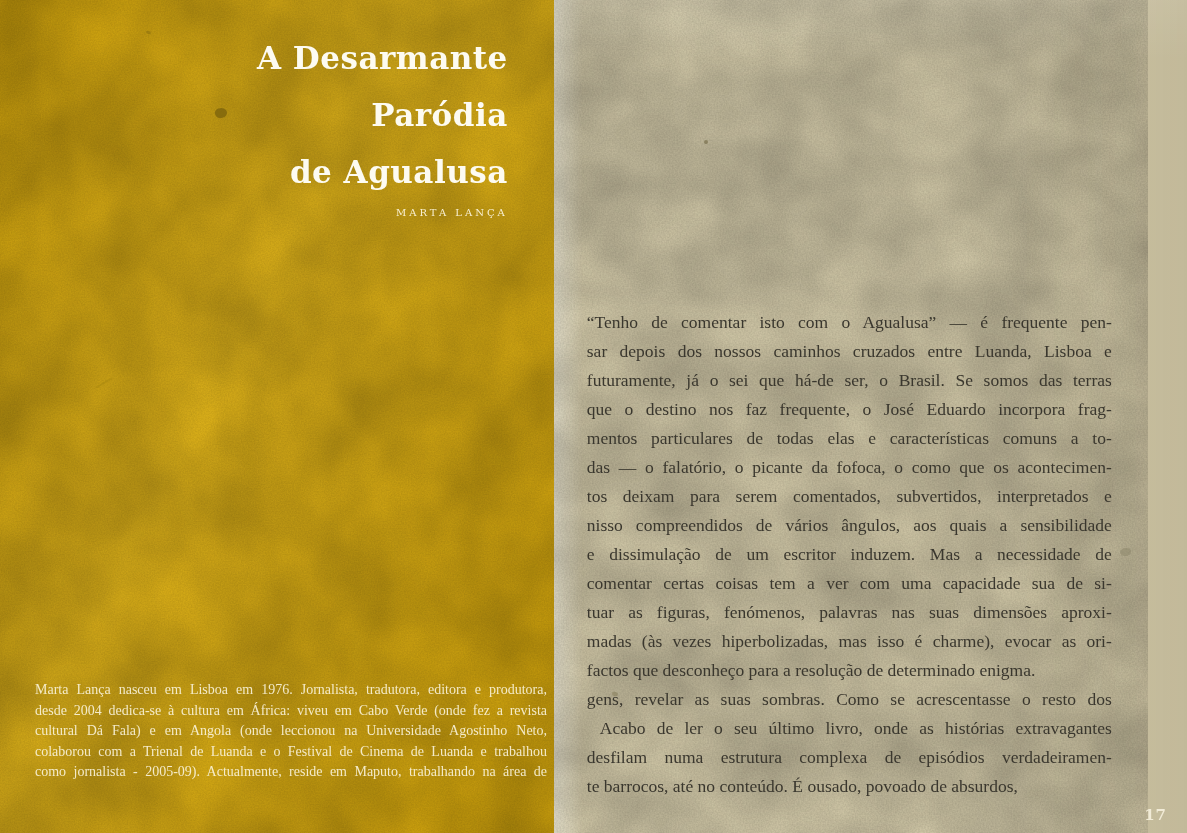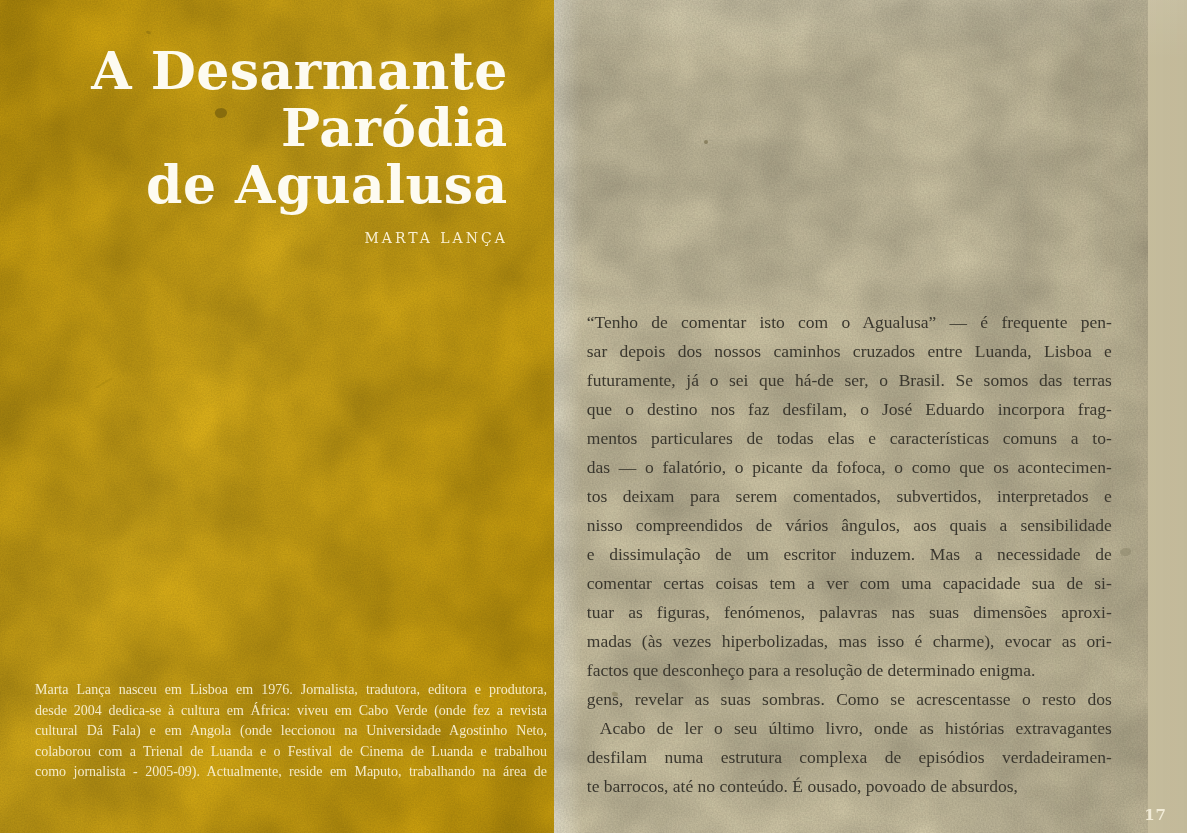--- a/index.html
+++ b/index.html
@@ -17,29 +17,28 @@
     background-image:
       linear-gradient(118deg, rgba(130,95,0,0.10), rgba(255,232,120,0.10) 42%, rgba(130,95,0,0.08) 90%),
       linear-gradient(90deg, rgba(90,70,0,0.08), rgba(90,70,0,0) 45px);
   }
   .title-block {
     position:absolute; top:0; left:0; right:0;
     padding:30px 46px 0 40px; text-align:right;
   }
   h1.title {
     font-family:"DejaVu Serif", serif; font-weight:700;
-    font-size:52px; line-height:57px; letter-spacing:0.5px;
+    font-size:31px; line-height:57px; letter-spacing:0.5px;
     color:#fdfbf1;
-    margin-top:12px;
   }
   h1.title span { display:block; }
   .byline {
-    margin-top:17px;
+    margin-top:6px;
     font-family:"DejaVu Serif", serif;
-    font-size:14px; letter-spacing:3px;
+    font-size:10px; letter-spacing:3px;
     color:rgba(255,249,228,0.92);
   }
   .bio {
     position:absolute; left:35px; top:680px; width:512px;
     font-size:14px; line-height:20.6px;
     color:rgba(253,247,226,0.88);
   }
 
   
   .page.right {
@@ -143,21 +142,21 @@
 
     <div class="speck" style="left:150px; top:140px; width:4px; height:4px; background:#6f6642; opacity:0.6; border-radius:50%;"></div>
     <div class="speck" style="left:566px; top:548px; width:11px; height:8px; background:#8a8468; opacity:0.5; border-radius:60% 45% 55% 50%;"></div>
     <div class="speck" style="left:58px; top:692px; width:6px; height:4px; background:#7d744e; opacity:0.45; border-radius:50%; transform:rotate(15deg);"></div>
 
     <article class="body-text">
       <div class="para">
         <div class="jline">“Tenho de comentar isto com o Agualusa” — é frequente pen-</div>
         <div class="jline">sar depois dos nossos caminhos cruzados entre Luanda, Lisboa e</div>
         <div class="jline">futuramente, já o sei que há-de ser, o Brasil. Se somos das terras</div>
-        <div class="jline">que o destino nos faz desfilam, o José Eduardo incorpora frag-</div>
+        <div class="jline">que o destino nos faz frequente, o José Eduardo incorpora frag-</div>
         <div class="jline">mentos particulares de todas elas e características comuns a to-</div>
         <div class="jline">das — o falatório, o picante da fofoca, o como que os acontecimen-</div>
         <div class="jline">tos deixam para serem comentados, subvertidos, interpretados e</div>
         <div class="jline">nisso compreendidos de vários ângulos, aos quais a sensibilidade</div>
         <div class="jline">e dissimulação de um escritor induzem. Mas a necessidade de</div>
         <div class="jline">comentar certas coisas tem a ver com uma capacidade sua de si-</div>
         <div class="jline">tuar as figuras, fenómenos, palavras nas suas dimensões aproxi-</div>
         <div class="jline">madas (às vezes hiperbolizadas, mas isso é charme), evocar as ori-</div>
         <div class="jline last">factos que desconheço para a resolução de determinado enigma.</div>
         <div class="jline">gens, revelar as suas sombras. Como se acrescentasse o resto dos</div>

